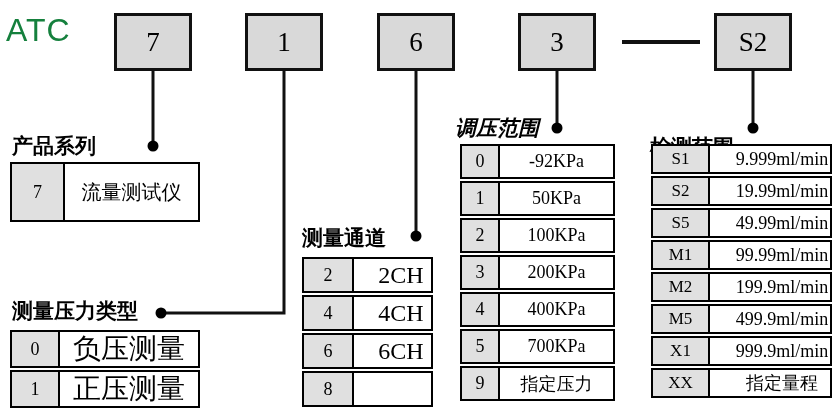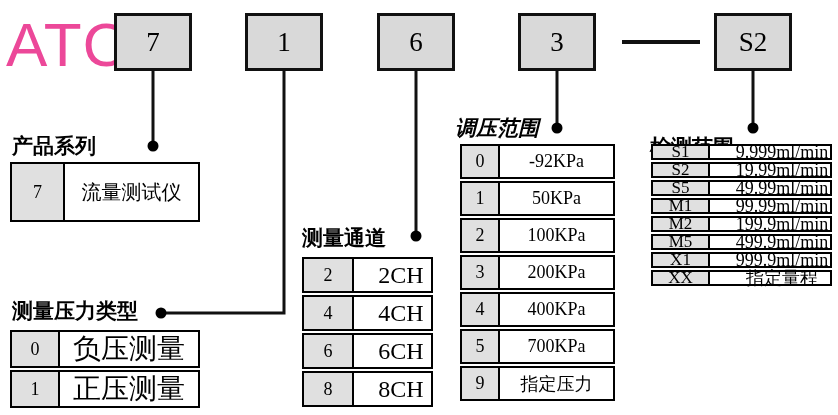--- a/index.html
+++ b/index.html
@@ -11,21 +11,21 @@
     font-family:"Liberation Serif","DejaVu Serif",serif;
     color:#000;
     overflow:hidden;
   }
   .abs { position:absolute; }
 
   
   .atc {
     left:6px; top:14px;
     font-family:"Liberation Sans","DejaVu Sans",sans-serif;
-    font-size:62px; line-height:1; color:#ec4899; letter-spacing:1px;
+    font-size:32px; line-height:1; color:#15803d; letter-spacing:1px;
   }
 
   
   .code-box {
     width:78px; height:58px;
     background:#d9d9d9;
     border:3px solid #111;
     display:flex; align-items:center; justify-content:center;
     font-size:27px;
   }
@@ -91,21 +91,21 @@
   .t-chan .tbl-row { height:36px; }
   .t-chan .key { width:50px; }
   .t-chan .val { font-size:24px;margin-left:17px; }
 
   .t-prange { left:460px; top:144px; width:155px; }
   .t-prange .tbl-row { height:35px; }
   .t-prange .key { width:38px; }
   .t-prange .val { font-size:18px; }
 
   .t-drange { left:651px; top:144px; width:181px; }
-  .t-drange .tbl-row { height:16px; }
+  .t-drange .tbl-row { height:30px; }
   .t-drange .key { width:57px; font-size:17px; }
   .t-drange .val { font-size:18px;padding-left:24px; }
 </style>
 </head>
 <body>
 
 <svg class="connectors" width="838" height="415" viewBox="0 0 838 415">
   <path d="M153 70 V141" stroke="#111" stroke-width="3" fill="none"></path>
   <circle cx="153" cy="146" r="5.5" fill="#000"></circle>
   <path d="M284 71 V313 H166" stroke="#111" stroke-width="3" fill="none"></path>
@@ -169,21 +169,20 @@
   <div class="tbl-row">
     <div class="key">4</div>
     <div class="val">4CH</div>
   </div>
   <div class="tbl-row">
     <div class="key">6</div>
     <div class="val">6CH</div>
   </div>
   <div class="tbl-row">
     <div class="key">8</div>
-    <div class="val">8CH</div>
   </div>
 </div>
 
 <div class="abs sec-title t-prange-title">调压范围</div>
 <div class="abs tbl t-prange">
   <div class="tbl-row">
     <div class="key">0</div>
     <div class="val">-92KPa</div>
   </div>
   <div class="tbl-row">

